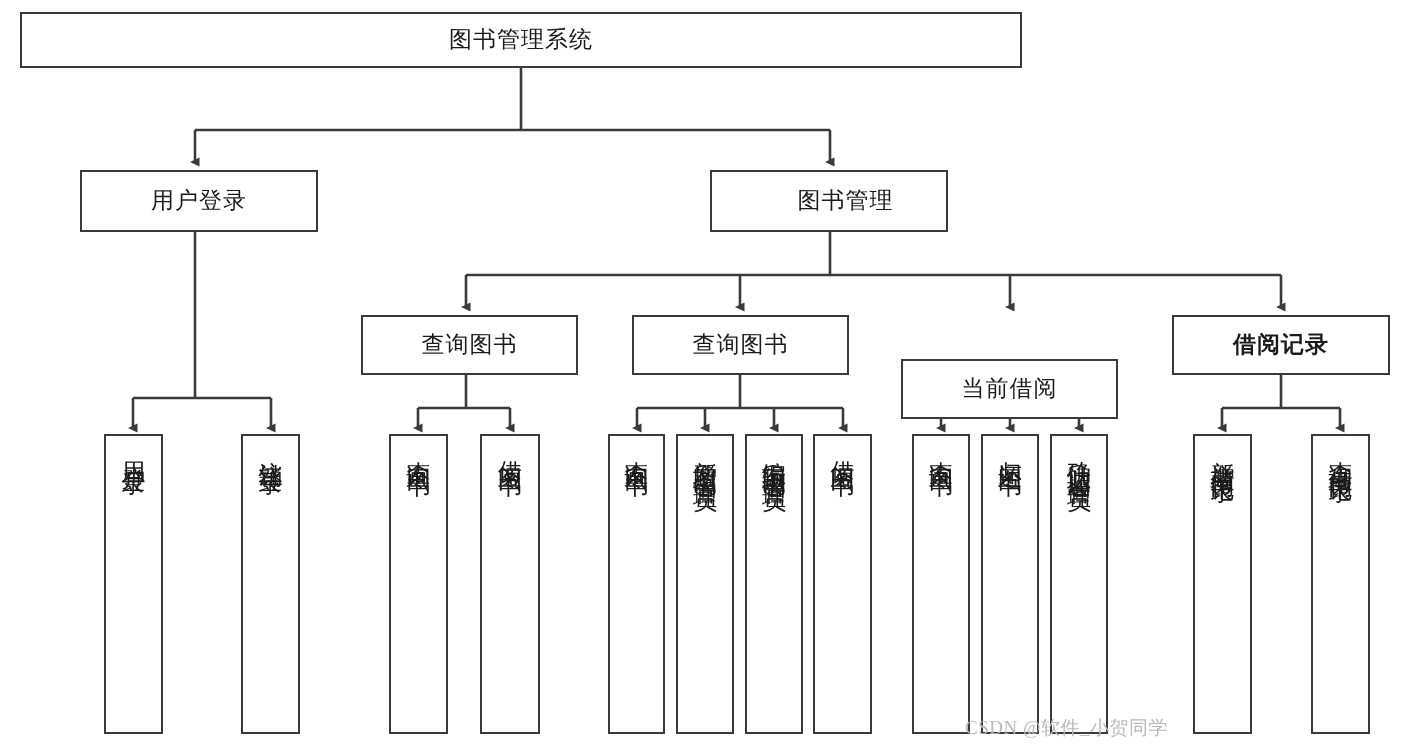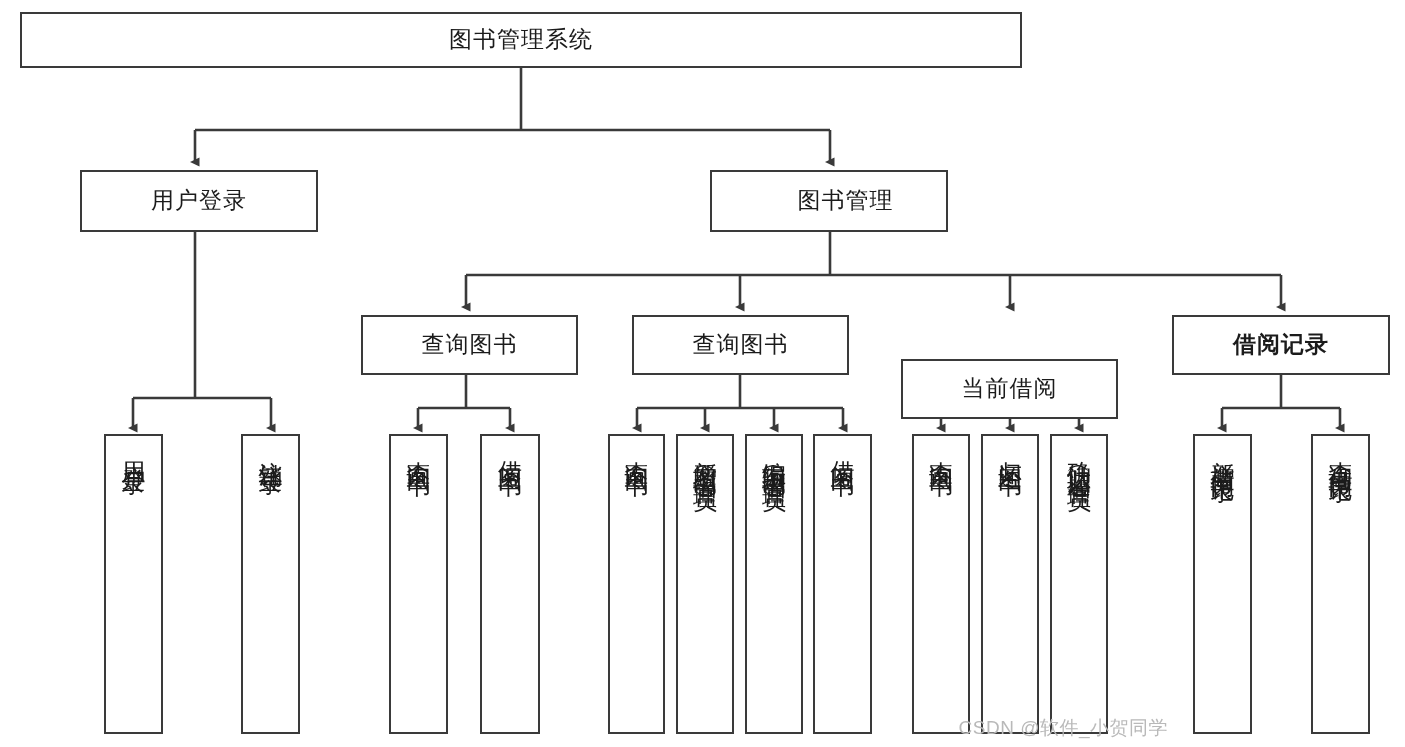--- a/index.html
+++ b/index.html
@@ -43,21 +43,21 @@
     white-space:pre;
   }
 
   .watermark{
     position:absolute;
     right:8px;bottom:6px;
     font-size:19px;
     color:#b9b9b9;
     letter-spacing:0.5px;
     white-space:nowrap;
-    font-family:Liberation Sans, sans-serif;
+    font-family:Liberation Serif, serif;
   }
 </style>
 </head>
 <body>
 
 <div id="diagram">
 
   <svg class="connectors" viewBox="0 0 1405 747" xmlns="http://www.w3.org/2000/svg">
     <defs>
       <marker id="arrow" markerWidth="10" markerHeight="10" refX="5" refY="5" orient="auto" markerUnits="userSpaceOnUse">

